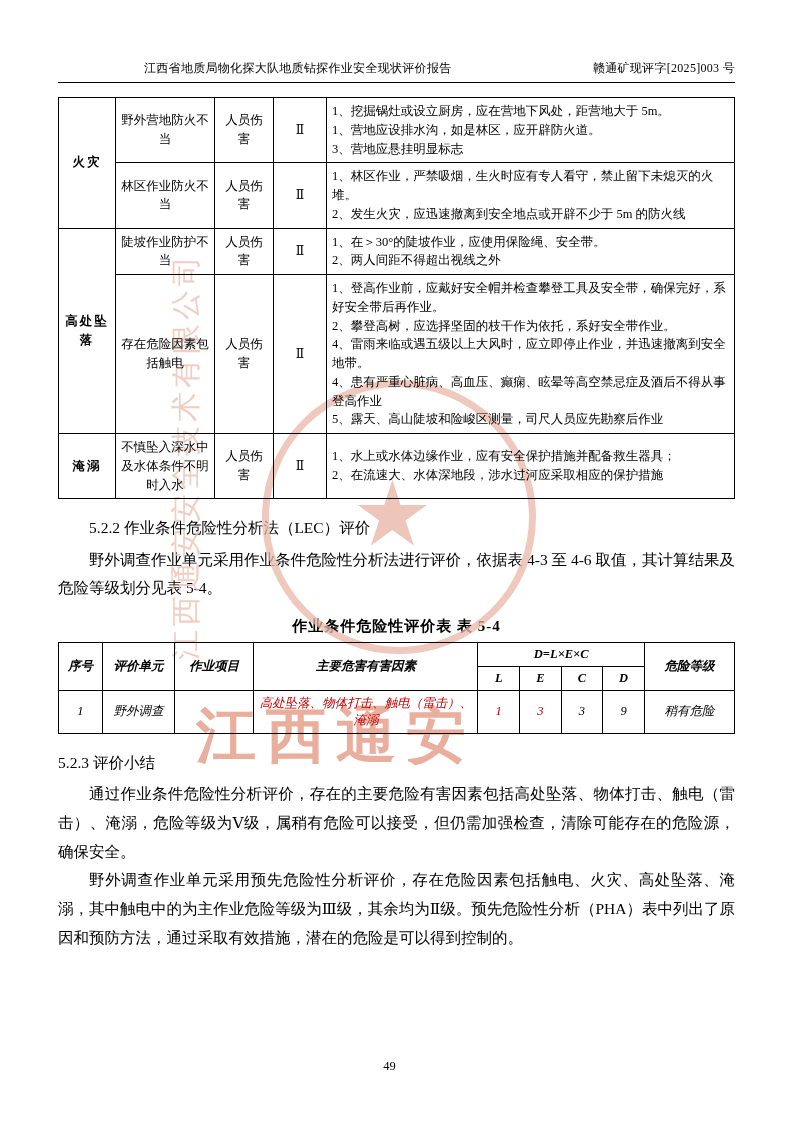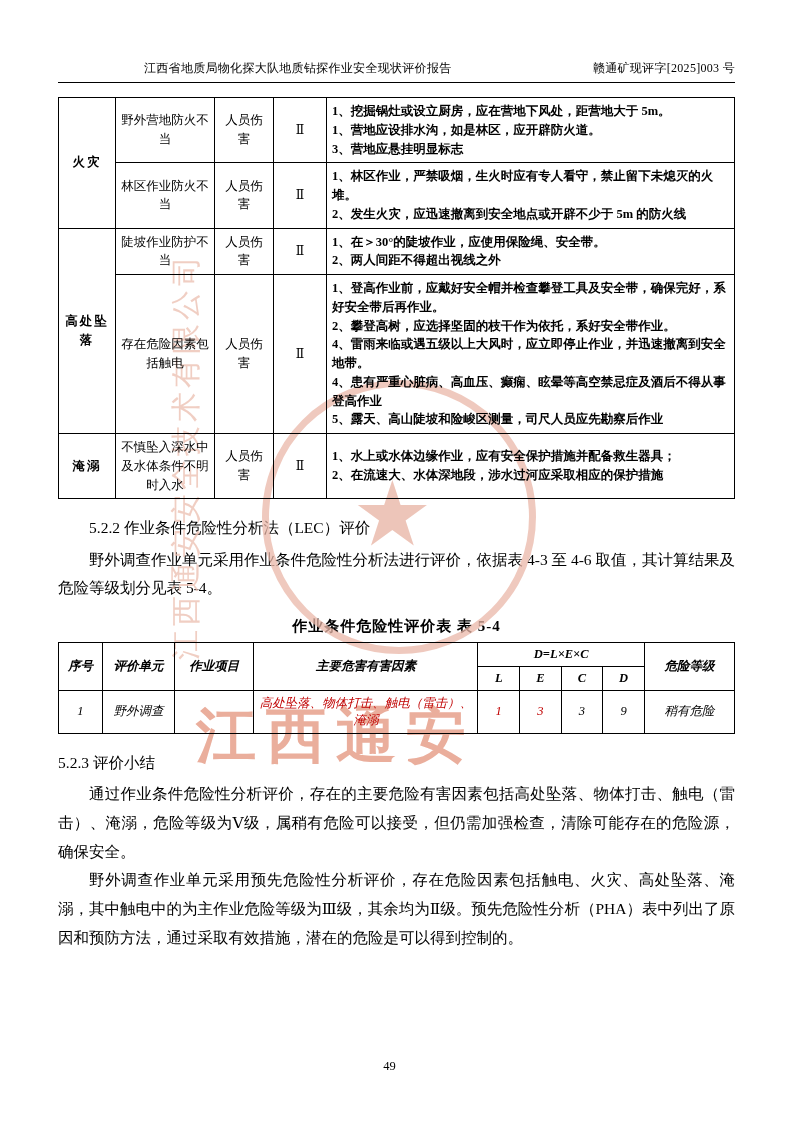--- a/index.html
+++ b/index.html
@@ -126,21 +126,21 @@
   }
   .c-harm span { display: block; }
   .c-level {
     width: 42px;
     text-align: center;
   }
   .c-measure {
     text-align: left;
     padding: 5px 7px;
   }
-  .c-measure div { margin: 0; font-weight: bold; }
+  .c-measure div { margin: 0; }
 
   
   .sec-title {
     font-size: 15.5px;
     margin: 16px 0 4px 0;
     line-height: 1.7;
     text-indent: 2em;
   }
   p.body {
     font-size: 15.5px;

